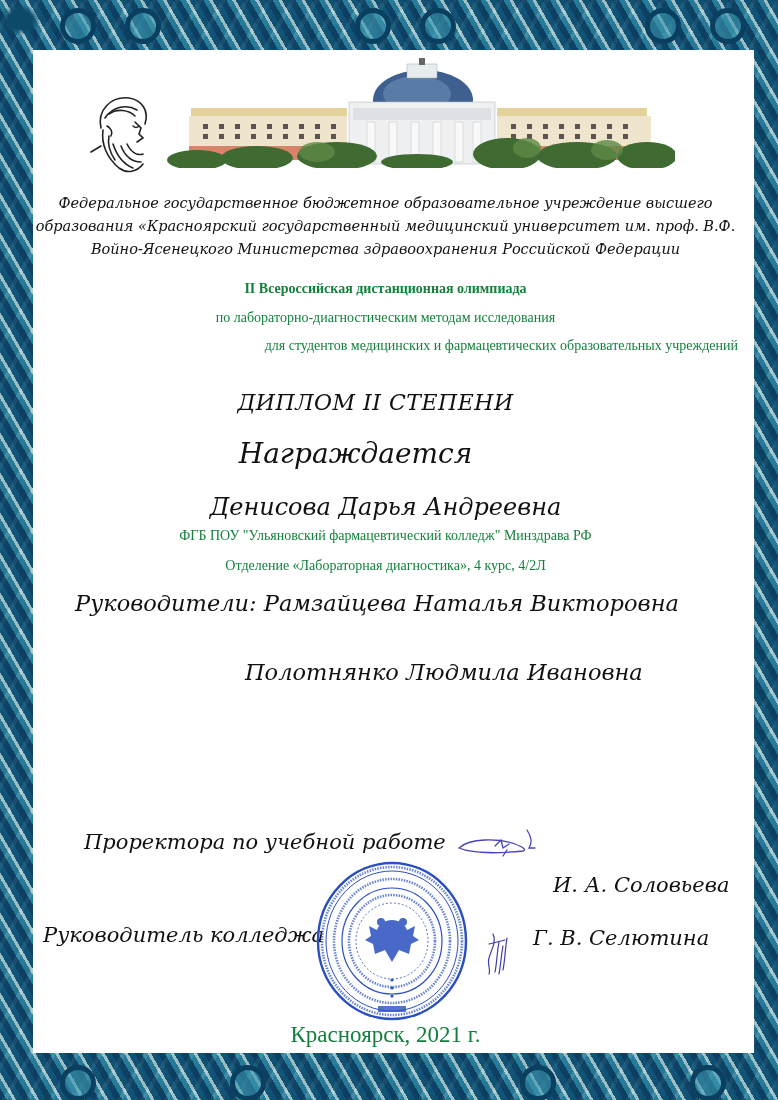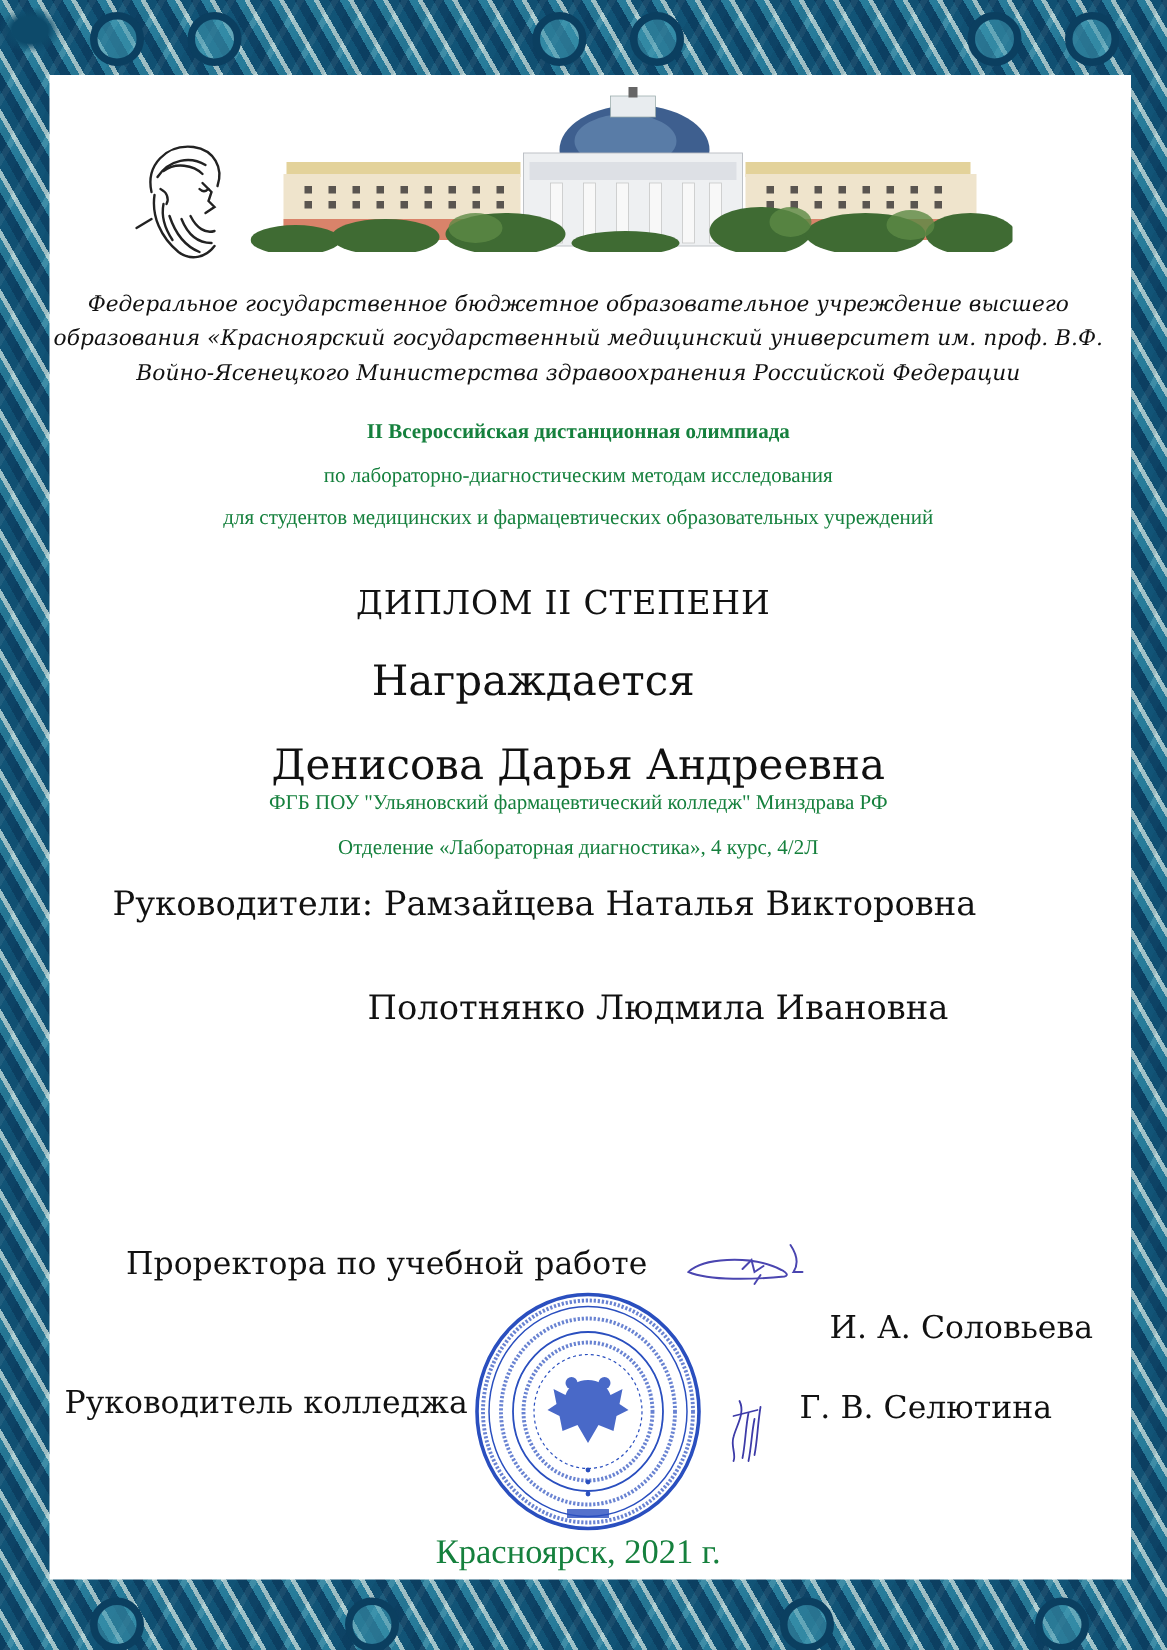--- a/index.html
+++ b/index.html
@@ -20,34 +20,34 @@
   .frame-scroll {
     position:absolute; border-radius:50%;
     border:5px solid #0b3f60; background:rgba(60,150,175,0.6);
   }
   .panel {
     position:absolute; left:33px; top:50px; width:721px; height:1003px;
     background:#ffffff;
   }
   .abs { position:absolute; }
   .center { text-align:center; left:0; right:16px; }
-  .script { font-family:"DejaVu Serif", "Liberation Serif", serif; color:#111; }
+  .script { font-family:"DejaVu Serif", "Liberation Serif", serif; font-style:italic; color:#111; }
   .roman { font-family:"Liberation Serif", serif; color:#15803d; }
 
   
   .portrait { left:50px; top:38px; width:80px; height:88px; }
   .building { left:134px; top:8px; width:508px; height:110px; }
 
   .org { top:142px; font-size:14.5px; line-height:23px; font-style:italic; }
   .olymp1 { top:231px; font-size:14px; font-weight:bold; }
   .olymp2 { top:260px; font-size:14px; }
-  .olymp3 { top:288px; font-size:14px; }
+  .olymp3 { top:288px; font-size:14px;text-align:right; }
   .diploma { top:340px; font-size:22px; letter-spacing:0.5px; left:-20px; }
   .awarded { top:387px; font-size:28px; left:-60px; }
-  .name { top:443px; font-size:28px; }
+  .name { top:443px; font-size:24px; }
   .college { top:478px; font-size:14px; }
   .dept { top:508px; font-size:14px; }
   .leaders-1 { left:42px; top:540px; font-size:22.5px; }
   .leaders-2 { left:212px; top:585px; font-size:22.5px;margin-top:24px; }
 
   .sig-label-1 { left:10px; top:780px; font-size:21px;margin-left:41px; }
   .sig-name-1 { left:520px; top:823px; font-size:21px; }
   .sig-label-2 { left:10px; top:873px; font-size:21px; }
   .sig-name-2 { left:500px; top:876px; font-size:21px; }
   .city { top:972px; font-size:23px; }

